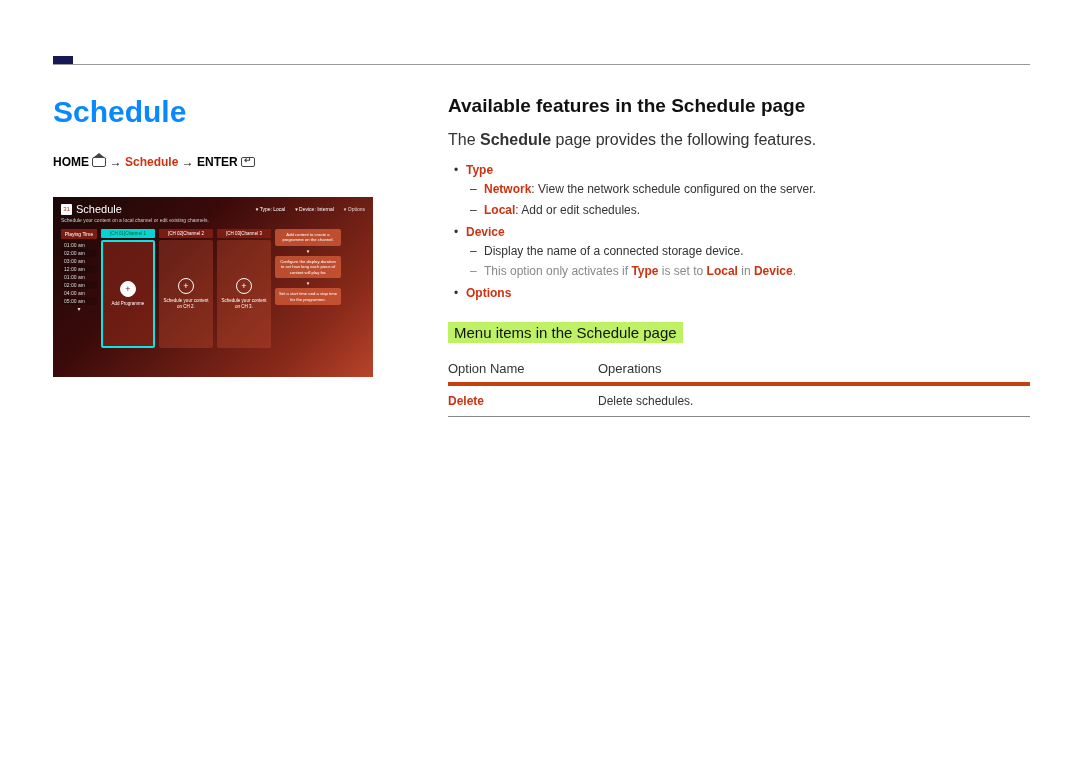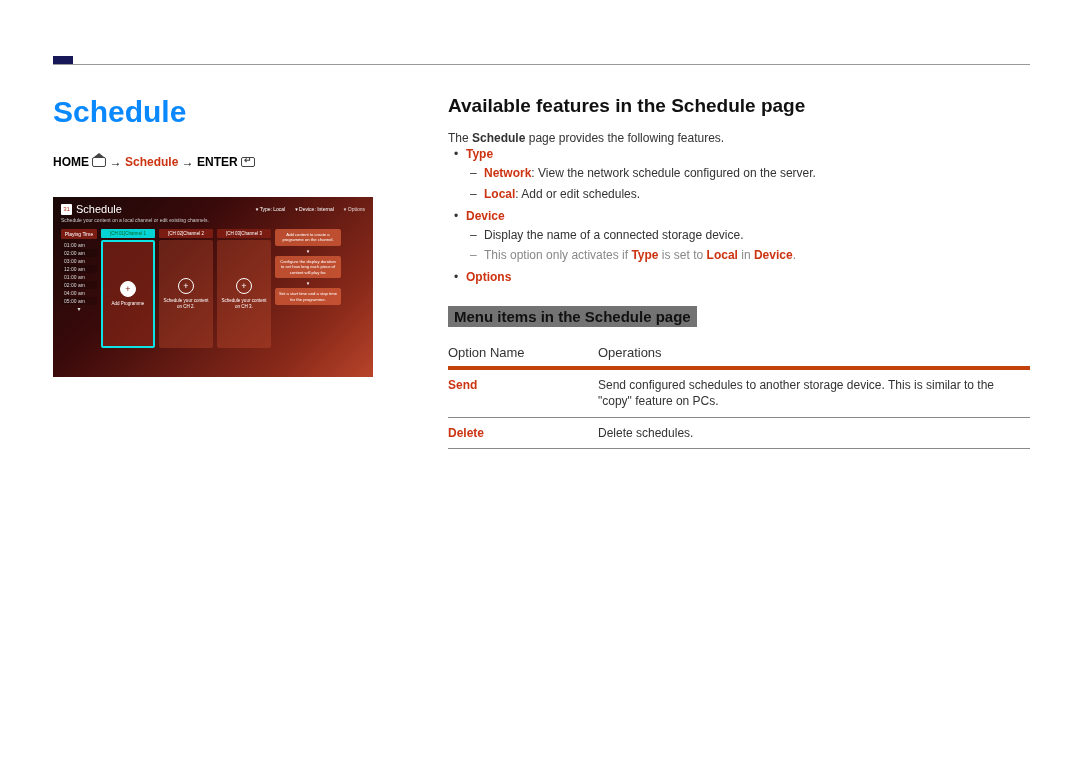--- a/index.html
+++ b/index.html
@@ -153,37 +153,37 @@
     border-radius:2px;
     padding:3px 4px;
     font-size:4.2px;
     line-height:1.3;
     text-align:center;
   }
   .ss-tip-arrow { text-align:center; font-size:5px; }
 
   
   .h2 { font-size: 19px; font-weight:700; color:#111; margin-bottom:14px; }
-  .intro { font-size:12px; color:#333; margin-bottom:2px; }
+  .intro { font-size:16px; color:#333; margin-bottom:14px; }
   .intro .bold { font-weight:700; }
   ul.features { list-style:none; font-size:12px; }
   ul.features > li { position:relative; padding-left:18px; margin-bottom:6px; }
   ul.features > li::before { content:"•"; position:absolute; left:6px; color:#333; }
   .red { color:#cc3311; font-weight:700; }
   .grey { color:#888; }
   ul.sub { list-style:none; margin-top:4px; }
   ul.sub > li { position:relative; padding-left:18px; font-size:12px; margin-bottom:4px; line-height:1.4; }
   ul.sub > li::before { content:"–"; position:absolute; left:4px; color:#333; }
   ul.sub > li.grey::before { color:#888; }
 
   .h3 {
     display:inline-block;
-    background: #737373;
+    background: #bef264;
     font-size:15px;
-    font-weight:700;
+    font-weight:400;
     color:#111;
     padding:2px 6px;
     margin-top:16px;
     margin-bottom:14px;
   }
   table.menu { width:100%; border-collapse:collapse; font-size:12px; }
   table.menu th {
     text-align:left; font-weight:400; font-size:13px;
     padding:4px 0 6px 0;
     border-bottom:4px solid #c2410c;
@@ -310,23 +310,19 @@
 
     <table class="menu">
       <thead>
         <tr>
           <th>Option Name</th>
           <th>Operations</th>
         </tr>
       </thead>
       <tbody>
         <tr>
-          <td class="name">Send</td>
-          <td>Send configured schedules to another storage device. This is similar to the "copy" feature on PCs.</td>
-        </tr>
-        <tr>
           <td class="name">Delete</td>
           <td>Delete schedules.</td>
         </tr>
       </tbody>
     </table>
   </div>
 </div>
 
 </body></html>

